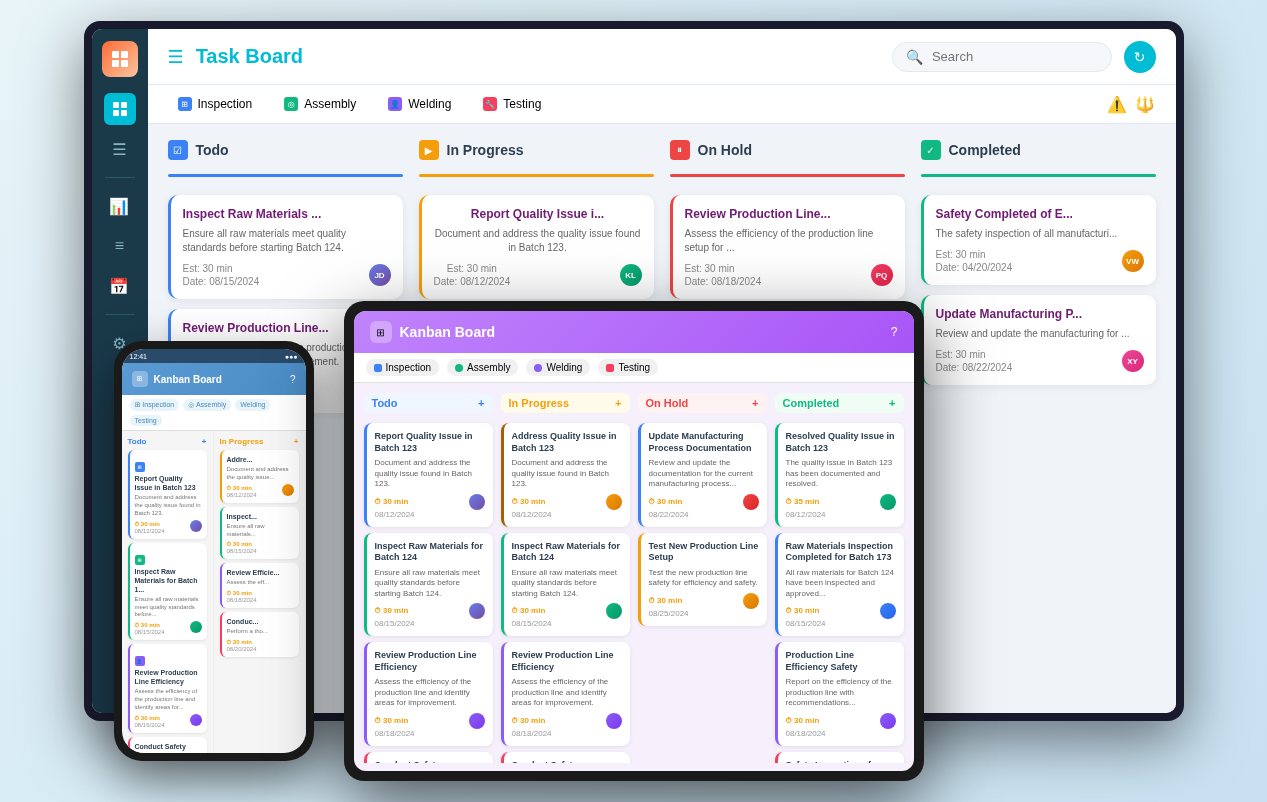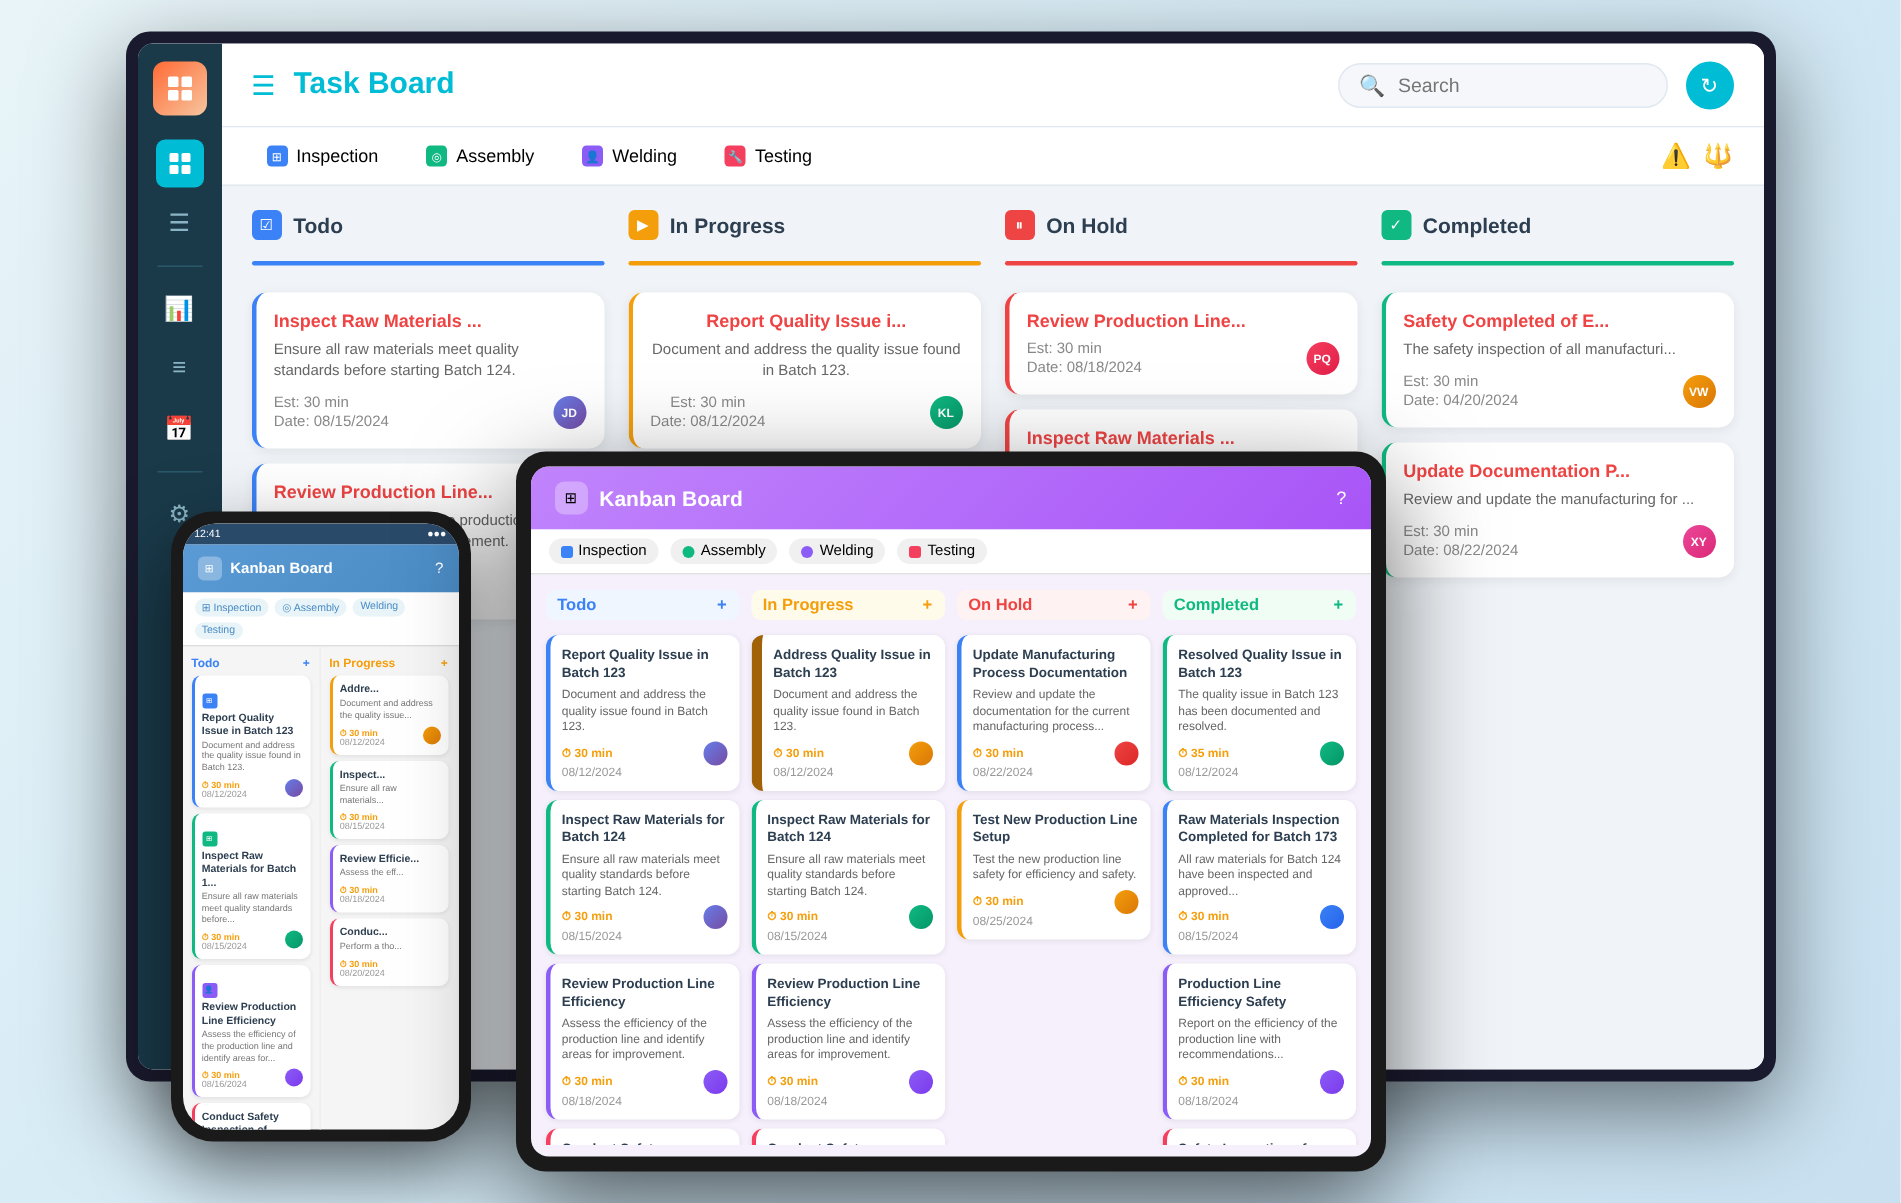--- a/index.html
+++ b/index.html
@@ -180,21 +180,21 @@
     .task-card {
       background: white;
       border-radius: 10px;
       padding: 12px;
       box-shadow: 0 2px 8px rgba(0,0,0,0.07);
       border-left: 3px solid transparent;
     }
     .task-title {
       font-size: 12px;
       font-weight: 600;
-      color: #ef4444;
+      color: #701a75;
       margin-bottom: 6px;
     }
     .task-desc {
       font-size: 10px;
       color: #666;
       line-height: 1.4;
       margin-bottom: 8px;
     }
     .task-meta {
       display: flex; align-items: center; justify-content: space-between;
@@ -514,20 +514,21 @@
 
             <div class="kanban-col">
               <div style="display:flex;align-items:center;gap:8px;margin-bottom:4px;">
                 <div style="width:20px;height:20px;border-radius:4px;background:#ef4444;display:flex;align-items:center;justify-content:center;font-size:10px;color:white;">⏸</div>
                 <span style="font-weight:700;font-size:14px;color:#2c3e50;">On Hold</span>
               </div>
               <div style="height:3px;background:#ef4444;border-radius:2px;margin-bottom:8px;"></div>
 
               <div class="task-card onhold-card">
                 <div class="task-title">Review Production Line...</div>
+                <div class="task-desc">Assess the efficiency of the production line setup for ...</div>
                 <div class="task-meta">
                   <div class="task-time-info">
                     <span>Est: 30 min</span>
                     <span>Date: 08/18/2024</span>
                   </div>
                   <div class="task-avatar" style="background:linear-gradient(135deg,#f43f5e,#e11d48);">PQ</div>
                 </div>
               </div>
 
               <div class="task-card onhold-card">
@@ -556,21 +557,21 @@
                 <div class="task-meta">
                   <div class="task-time-info">
                     <span>Est: 30 min</span>
                     <span>Date: 04/20/2024</span>
                   </div>
                   <div class="task-avatar" style="background:linear-gradient(135deg,#f59e0b,#d97706);">VW</div>
                 </div>
               </div>
 
               <div class="task-card completed-card">
-                <div class="task-title">Update Documentation P...</div>
+                <div class="task-title">Update Manufacturing P...</div>
                 <div class="task-desc">Review and update the manufacturing for ...</div>
                 <div class="task-meta">
                   <div class="task-time-info">
                     <span>Est: 30 min</span>
                     <span>Date: 08/22/2024</span>
                   </div>
                   <div class="task-avatar" style="background:linear-gradient(135deg,#ec4899,#db2777);">XY</div>
                 </div>
               </div>
             </div>
@@ -652,21 +653,21 @@
 
             </div>
 
           </div>
 
           <div class="tablet-col">
             <div class="tablet-col-header" style="background:#fffbeb;color:#f59e0b;">
               <span>In Progress</span>
               <span style="cursor:pointer;">+</span>
             </div>
-            <div class="tablet-card" style="border-left:7px solid #a16207;">
+            <div class="tablet-card" style="border-left:3px solid #a16207;">
               <div class="tablet-card-title">Address Quality Issue in Batch 123</div>
               <div class="tablet-card-desc">Document and address the quality issue found in Batch 123.</div>
               <div class="tablet-card-meta">
                 <span class="tablet-time">⏱ <span>30 min</span></span>
                 <div class="tablet-avatar" style="background:linear-gradient(135deg,#f59e0b,#d97706);"></div>
               </div>
               <div style="font-size:8px;color:#999;">08/12/2024</div>
             </div>
             <div class="tablet-card" style="border-left:3px solid #10b981;">
               <div class="tablet-card-title">Inspect Raw Materials for Batch 124</div>

